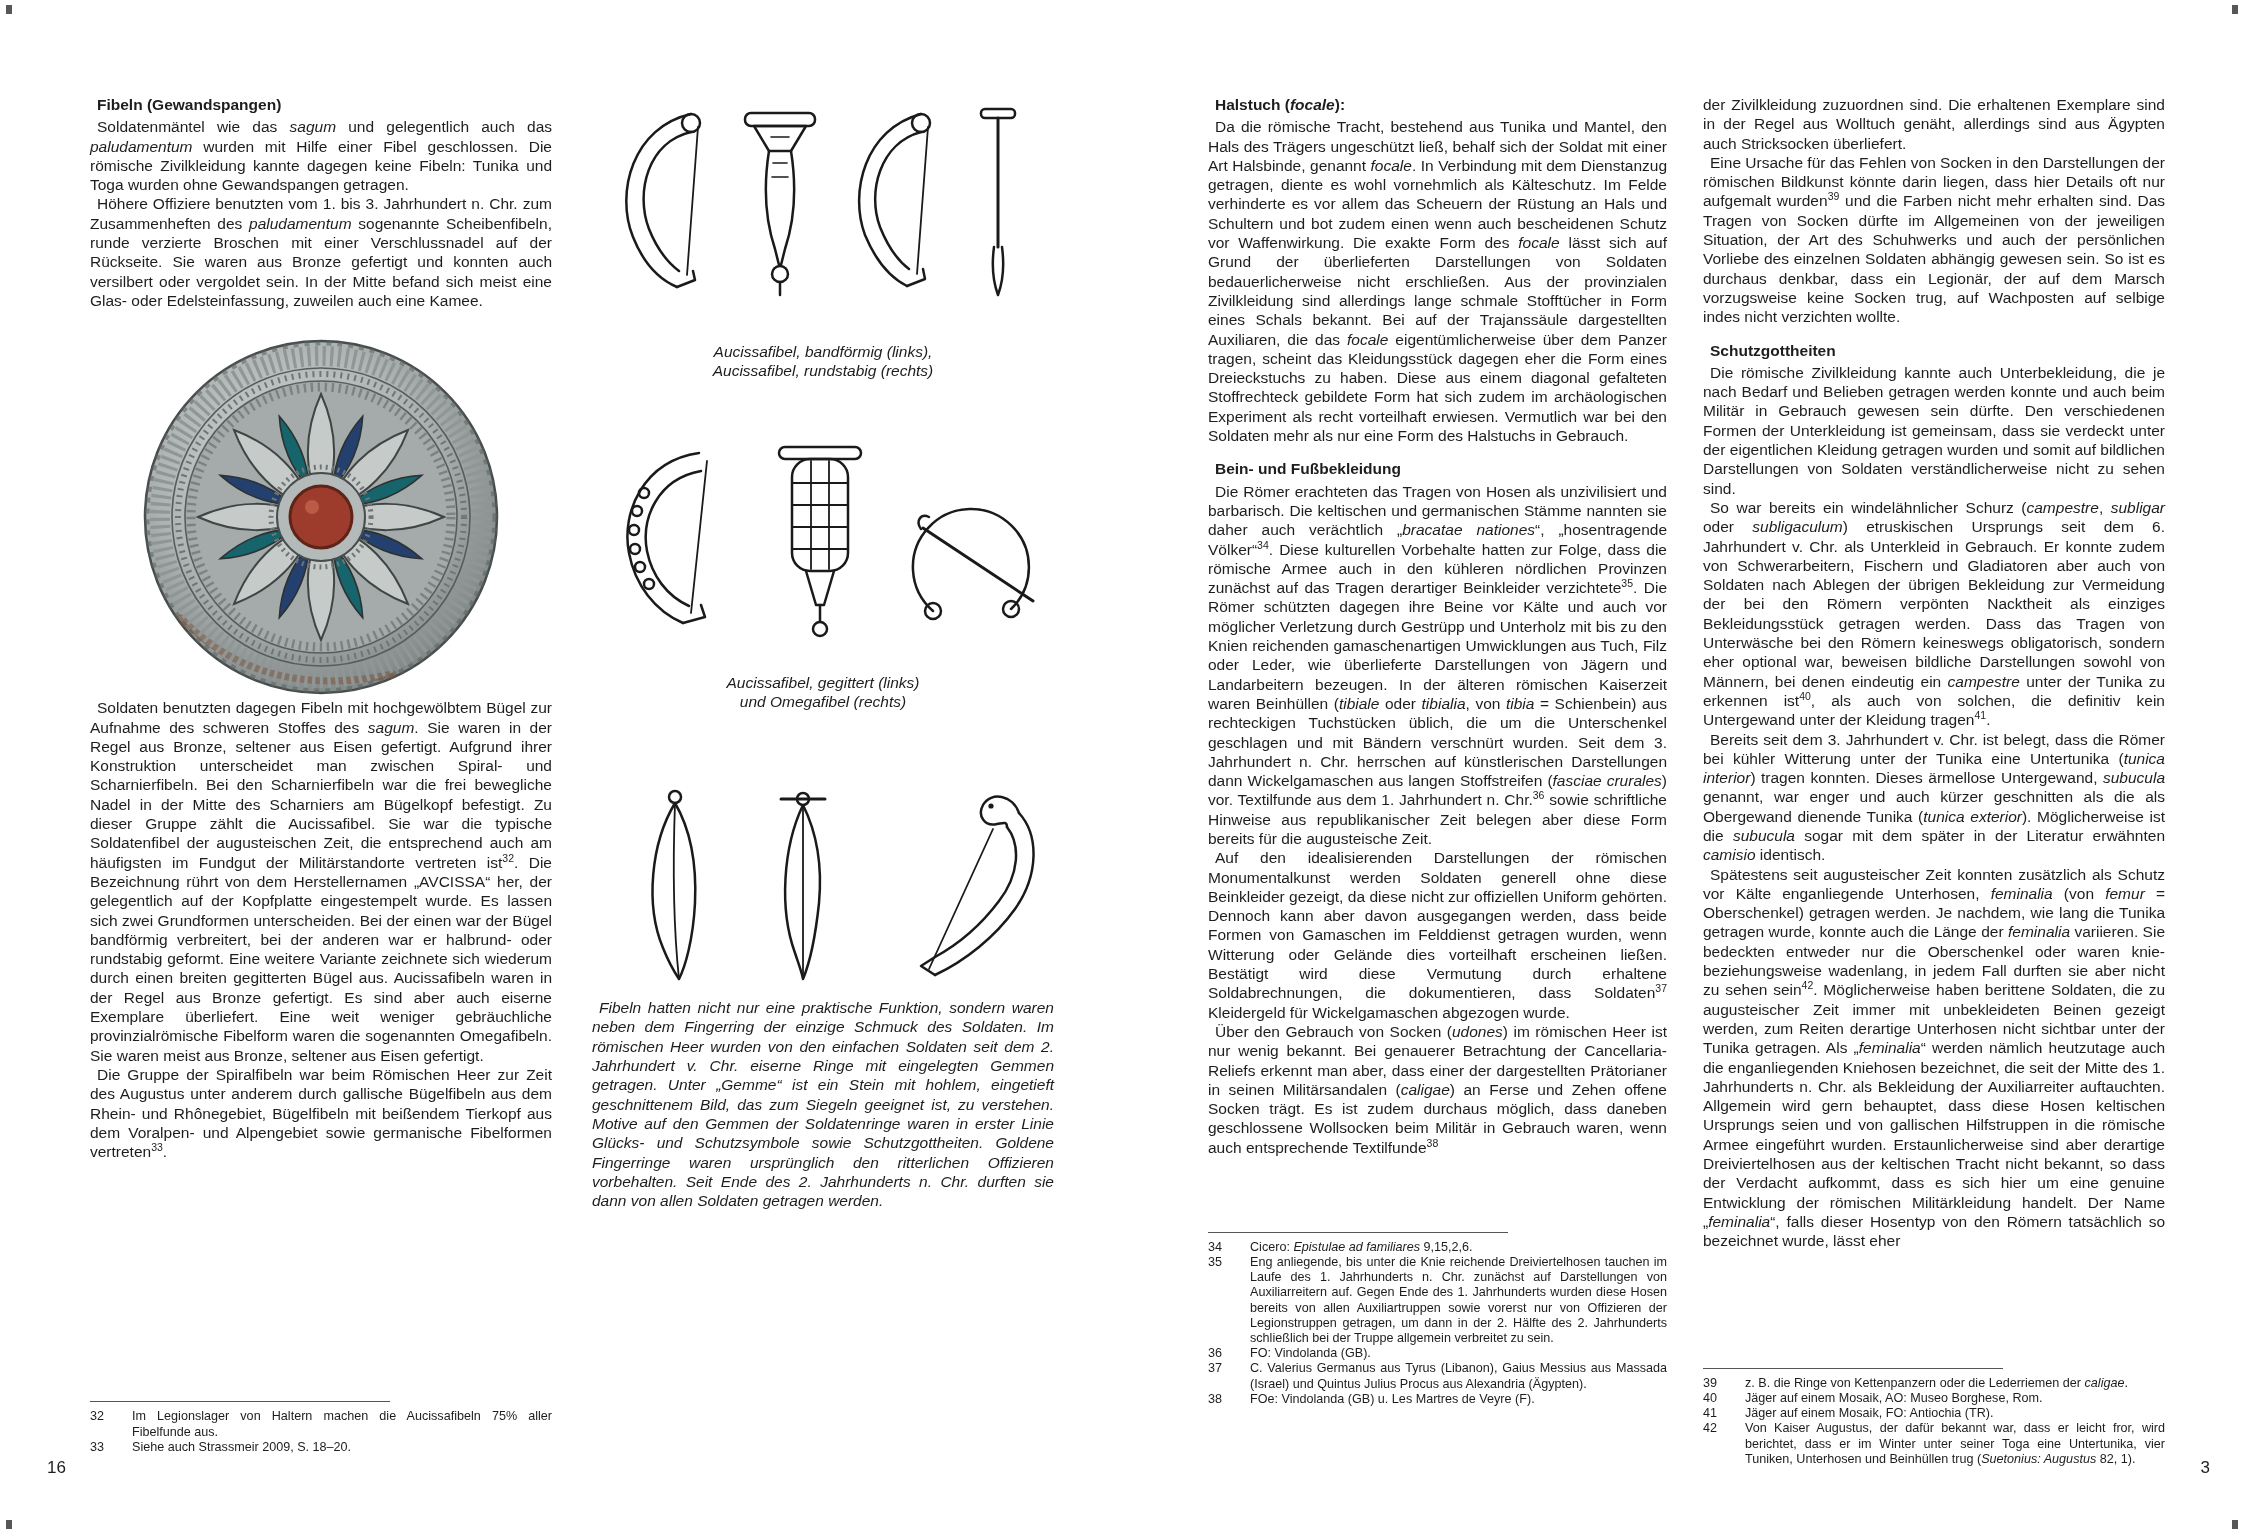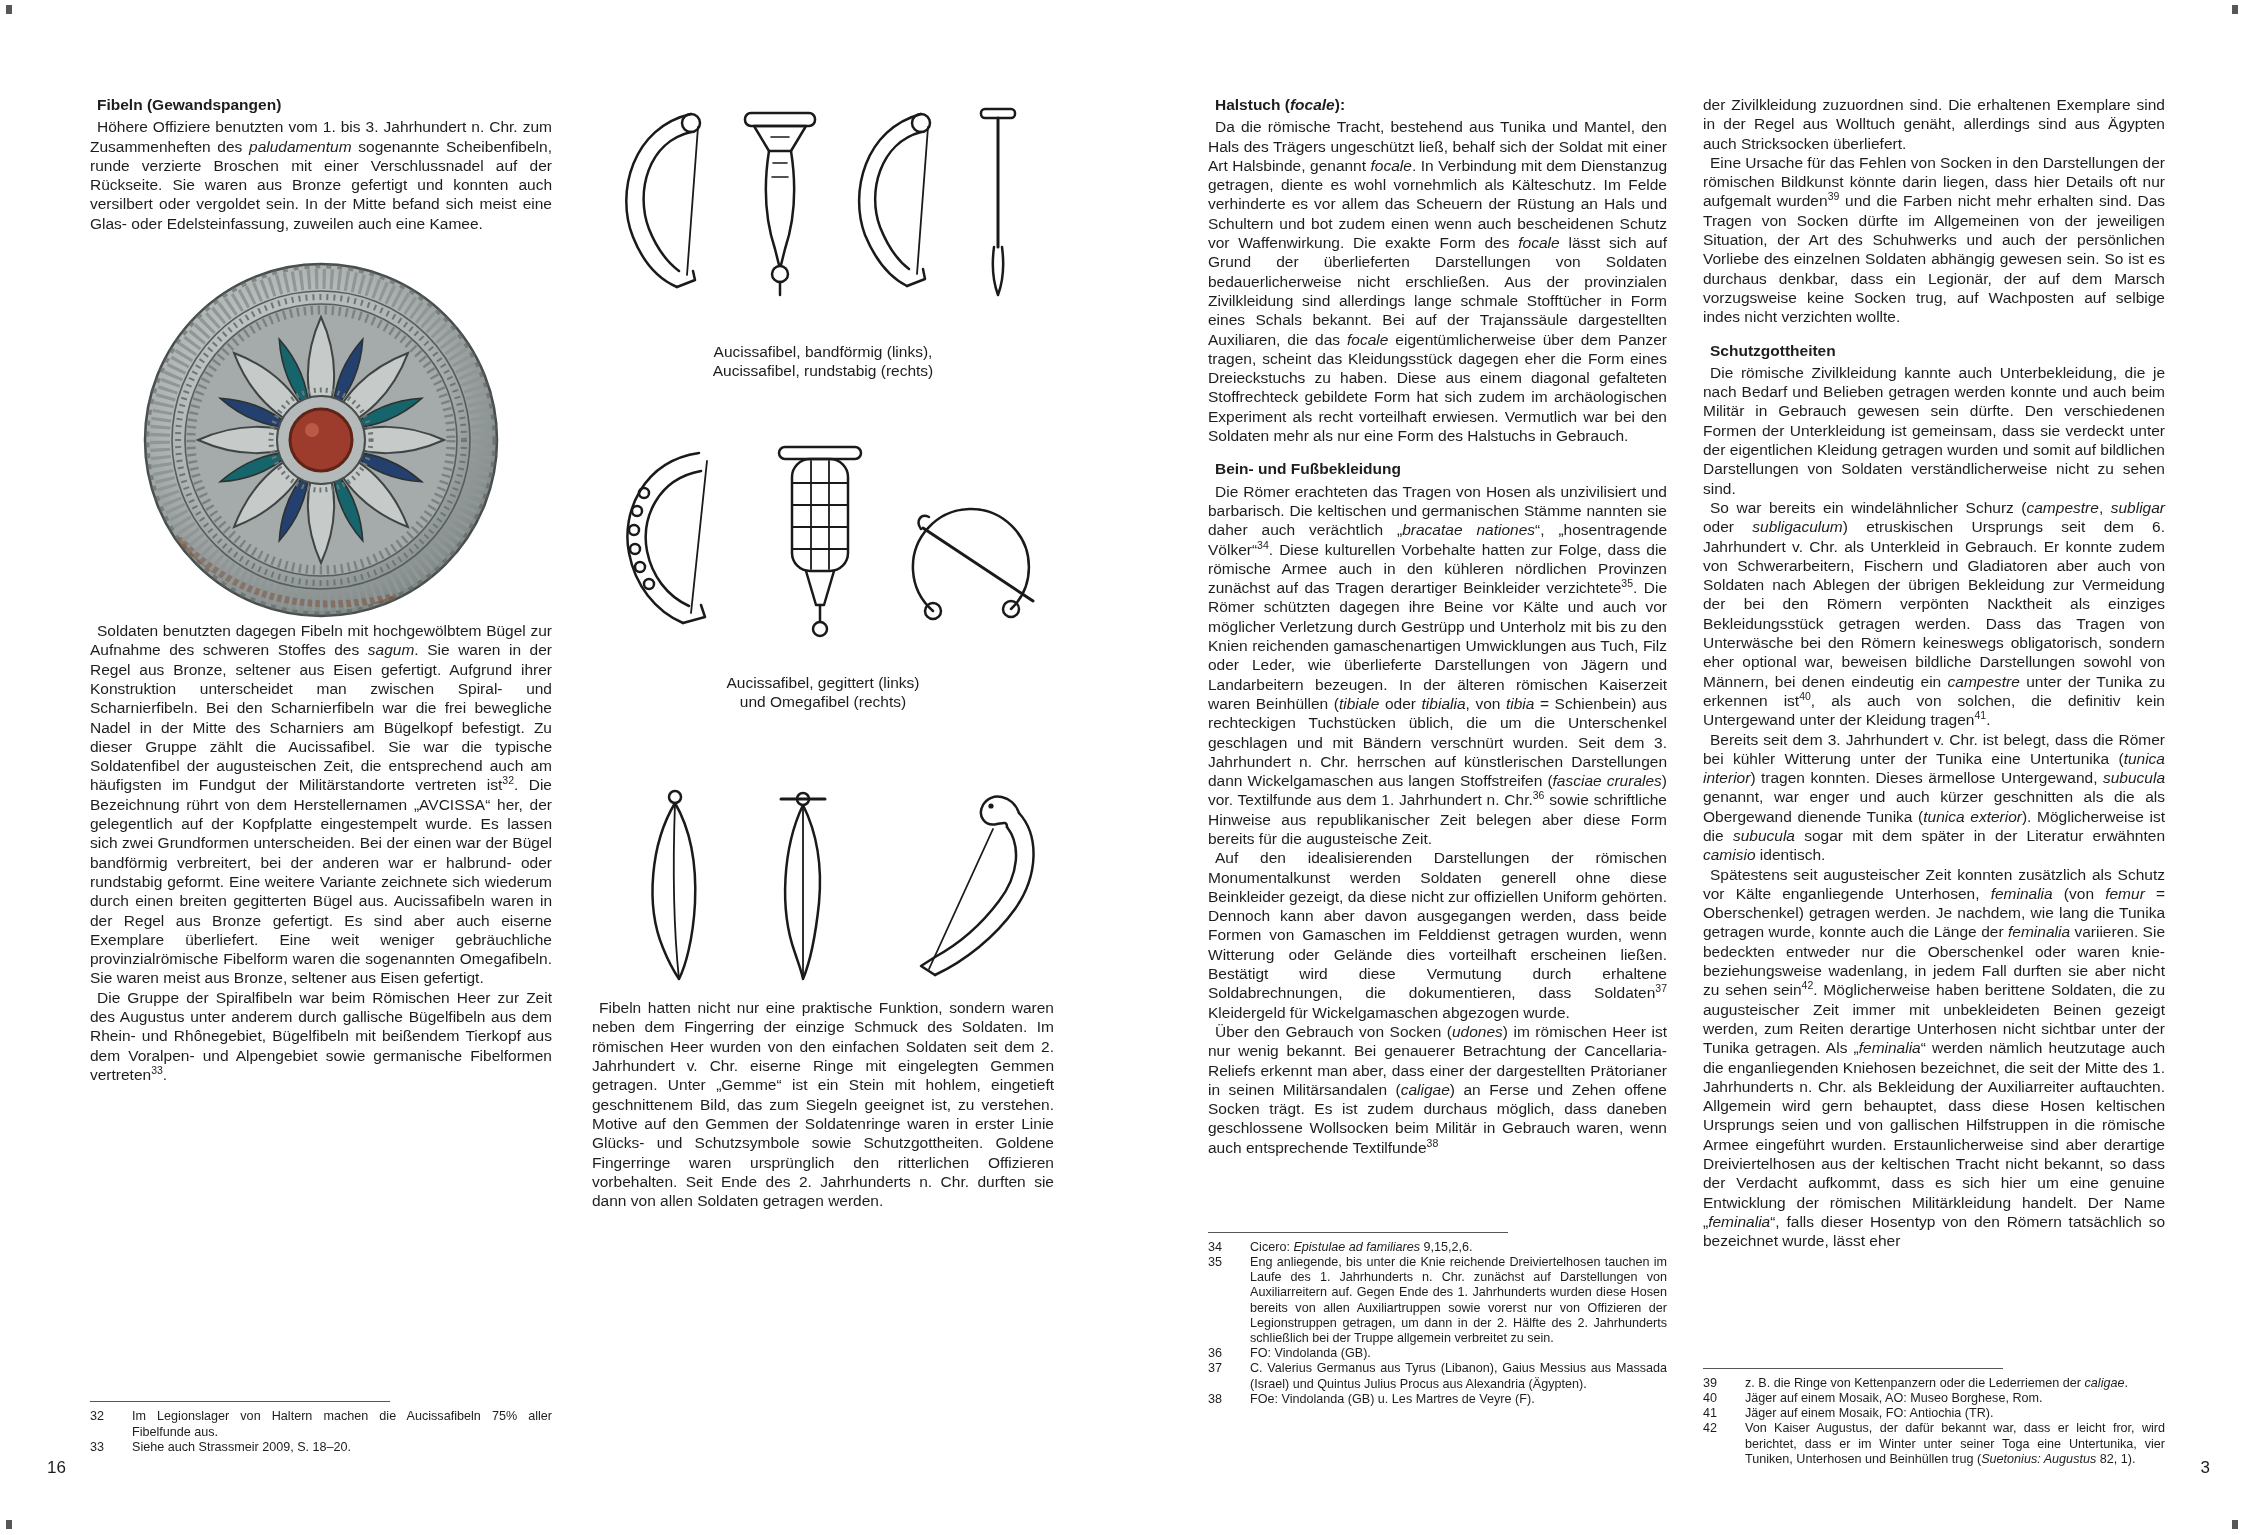--- a/index.html
+++ b/index.html
@@ -8,21 +8,21 @@
     position:relative; width:2244px; height:1535px; overflow:hidden;
     background:#ffffff; color:#1d1d1d;
     font-family:"Liberation Sans", sans-serif;
   }
   .column {
     position:absolute; top:95px; display:flex; flex-direction:column;
     font-size:15.5px; line-height:19.3px; text-align:justify;
     hyphens:auto; -webkit-hyphens:auto;
   }
   .col1 { left:90px;  width:462px; height:1360px; }
-  .col2 { left:592px; width:462px; }
+  .col2 { left:592px; width:462px;font-style:italic; }
   .col3 { left:1208px; width:459px; height:1312px; }
   .col4 { left:1703px; width:462px; height:1372px; }
 
   .heading { font-weight:bold; text-indent:7px; margin-bottom:3px; }
   .heading:not(:first-child) { margin-top:14px; }
   p.para { text-indent:7px; }
   p.para.cont { text-indent:0; }
   .caption { text-align:center; white-space:pre-line; margin-top:10px; }
   .caption + .para { margin-top:36px; }
 
@@ -51,20 +51,21 @@
   .corner-tr { right:6px; top:5px; }
   .corner-bl { left:6px;  bottom:6px; }
   .corner-br { right:6px; bottom:6px; }
 </style>
 </head>
 <body>
 
 <div class="spread">
   <div class="column col1">
       <div class="heading">Fibeln (Gewandspangen)</div>
+      <p class="para">Soldatenmäntel wie das <i>sagum</i> und gelegentlich auch das <i>paludamentum</i> wurden mit Hilfe einer Fibel geschlossen. Die römische Zivilkleidung kannte dagegen keine Fibeln: Tunika und Toga wurden ohne Gewandspangen getragen.</p>
       <p class="para">Höhere Offiziere benutzten vom 1. bis 3. Jahrhundert n. Chr. zum Zusammenheften des <i>paludamentum</i> sogenannte Scheibenfibeln, runde verzierte Broschen mit einer Verschlussnadel auf der Rückseite. Sie waren aus Bronze gefertigt und konnten auch versilbert oder vergoldet sein. In der Mitte befand sich meist eine Glas- oder Edelsteinfassung, zuweilen auch eine Kamee.</p>
       <div class="figure fig-disc">
   <svg width="360" height="360" viewBox="0 0 360 360">
     <defs>
       <radialGradient id="gSilver" cx="42%" cy="38%" r="78%">
         <stop offset="0%" stop-color="#dadddc"></stop>
         <stop offset="50%" stop-color="#acb3b2"></stop>
         <stop offset="84%" stop-color="#7e8685"></stop>
         <stop offset="100%" stop-color="#5c6463"></stop>
       </radialGradient>

